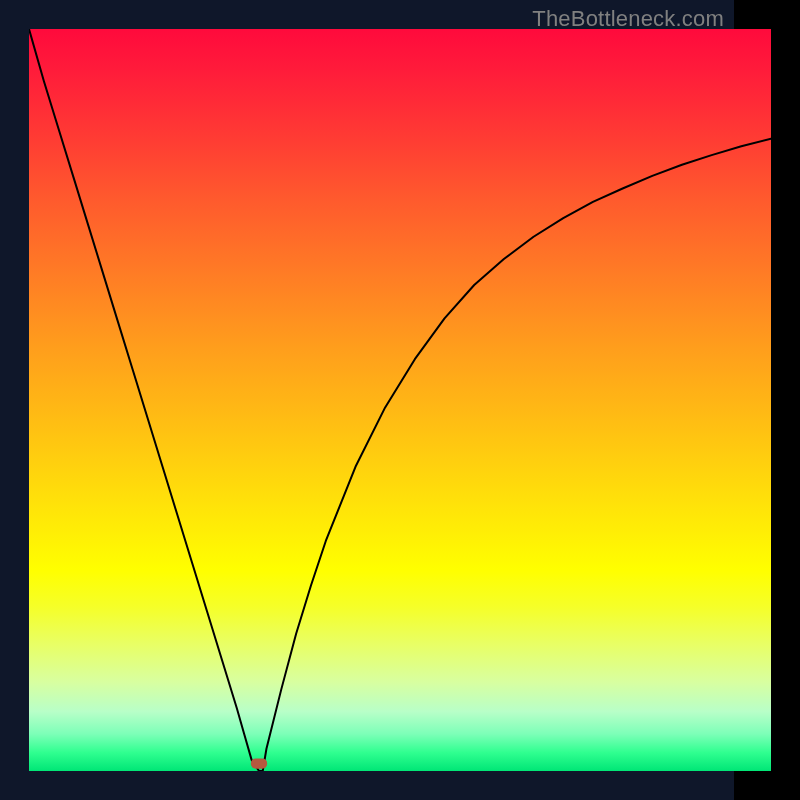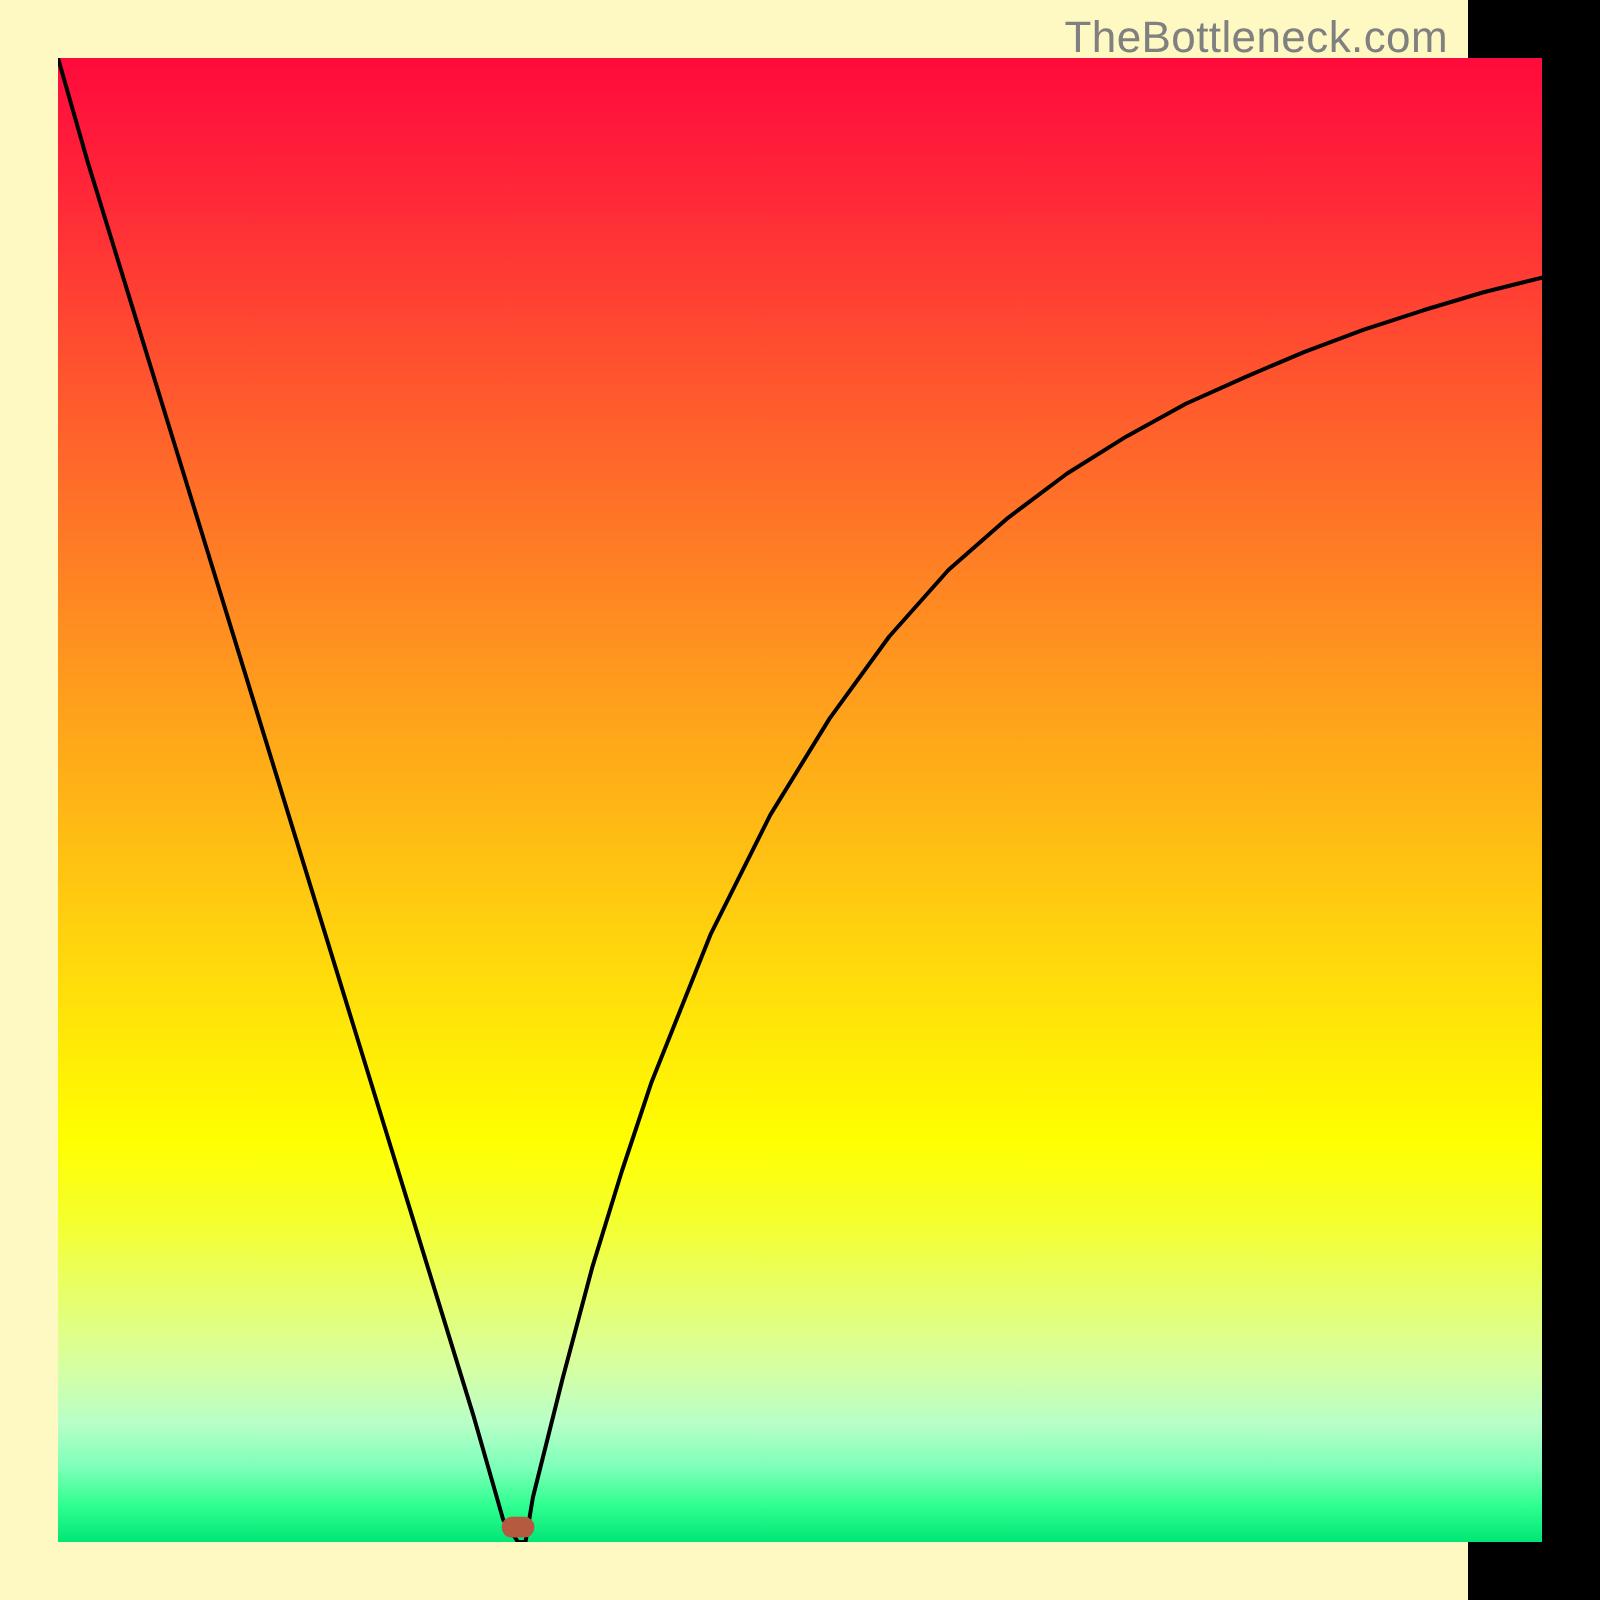--- a/index.html
+++ b/index.html
@@ -8,21 +8,21 @@
     width: 800px;
     height: 800px;
     background: #000;
     font-family: Arial, Helvetica, sans-serif;
     overflow: hidden;
   }
   .frame {
     position: relative;
     width: 734px;
     height: 800px;
-    background: #fef9c3;
+    background: #0f172a;
   }
   .plot-area {
     position: absolute;
     left: 29px;
     top: 29px;
     width: 742px;
     height: 742px;
     background: linear-gradient(to bottom,
       #ff0a3c 0%,
       #ff1d3a 6%,

